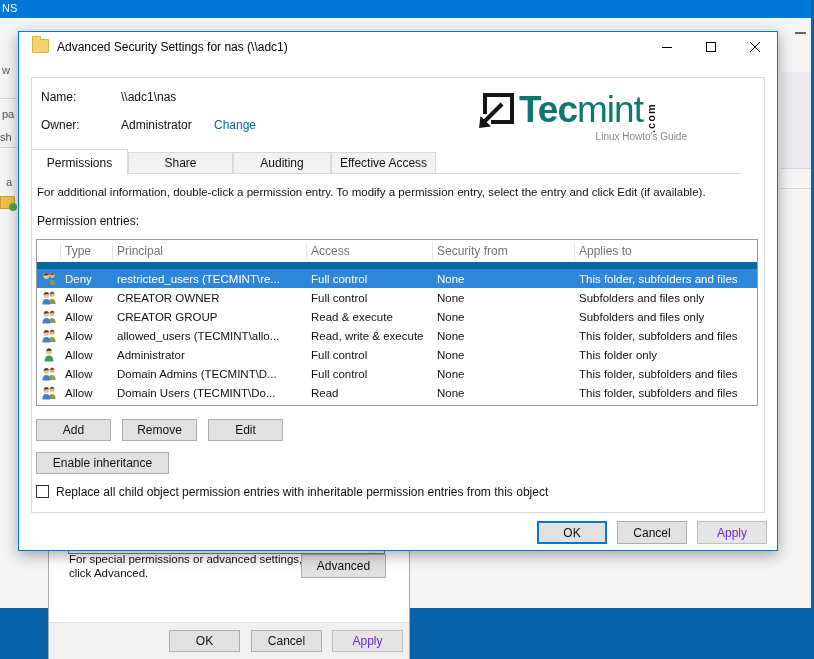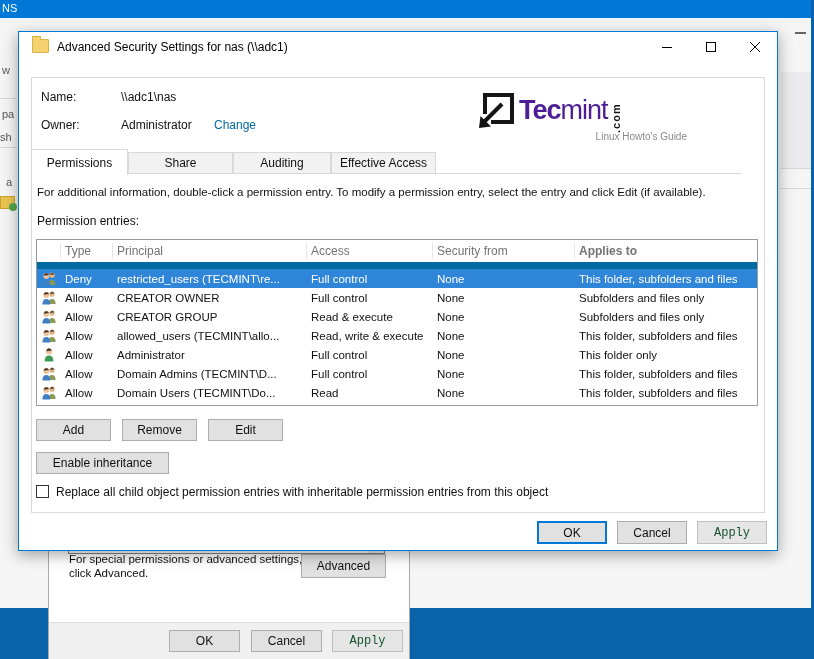--- a/index.html
+++ b/index.html
@@ -18,21 +18,21 @@
   .bg-block{left:781px;top:72px;width:30px;height:96px;background:#ebebed;z-index:0;}
   .mini-dash{left:795px;top:32px;width:11px;height:2px;background:#666;z-index:0;}
   .mini-folder{left:0px;top:196px;width:13px;height:11px;background:#e8c34f;border:1px solid #c9a22e;z-index:0;}
   .mini-folder i{position:absolute;right:-3px;bottom:-3px;width:8px;height:8px;border-radius:50%;background:#57a64a;}
 
   
   .btn{display:flex;align-items:center;justify-content:center;
     background:#e1e1e1;border:1px solid #adadad;font-size:12px;color:#111;
     box-sizing:border-box;cursor:default;}
   .btn.default{border:2px solid #0078d7;}
-  .btn.disabled{color:#14532d;background:#e5e5e5;border-color:#bfbfbf;font-family:Liberation Mono, monospace;}
+  .btn.disabled{color:#6d28d9;background:#e5e5e5;border-color:#bfbfbf;}
 
   
   .bgdlg{left:48px;top:505px;width:362px;height:154px;background:#fff;
     border:1px solid #a8a8a8;border-bottom:none;z-index:1;box-sizing:border-box;font-size:11.5px;padding-left:38px;}
   .bgdlg .listbox{position:absolute;left:19px;top:-20px;width:317px;height:68px;
     background:#fff;border:1px solid #808080;box-sizing:border-box;overflow:hidden;}
   .bgdlg .lrow{position:absolute;left:6px;height:15px;font-size:11.5px;color:#111;}
   .bgdlg .sbar{position:absolute;right:0;top:0;width:15px;height:100%;background:#f0f0f0;border-left:1px solid #d9d9d9;}
   .bgdlg .sthumb{position:absolute;left:1px;top:0;width:13px;height:40px;background:#cdcdcd;}
   .chev{width:6px;height:6px;border-right:1.6px solid #555;border-bottom:1.6px solid #555;
@@ -57,21 +57,21 @@
 
   .panel{position:absolute;left:12px;top:45px;width:734px;height:436px;
     border:1px solid #d9d9d9;background:#fff;box-sizing:border-box;}
 
   .lbl{position:absolute;font-size:12px;color:#111;white-space:nowrap;}
   .link{color:#0369a1;cursor:pointer;}
 
   
   .logo{position:absolute;left:458px;top:60px;width:210px;height:54px;}
   .logo .row{display:flex;align-items:flex-start;}
-  .logo .brand{font-size:27px;line-height:36px;letter-spacing:-1px;color:#4c1d95;white-space:nowrap;}
+  .logo .brand{font-size:37px;line-height:36px;letter-spacing:-1px;color:#0f766e;white-space:nowrap;}
   .logo .b1{font-weight:700;}
   .logo .b2{font-weight:400;}
   .logo .com{writing-mode:vertical-rl;transform:rotate(180deg);font-size:11px;font-weight:700;
     color:#161616;margin-left:2px;margin-top:3px;letter-spacing:1px;height:38px;}
   .logo .tagline{font-size:10px;color:#8a8a8a;text-align:right;width:168px;margin-top:-2px;}
 
   
   .tab{position:absolute;top:120px;height:22px;box-sizing:border-box;
     border:1px solid #d9d9d9;background:#f2f2f2;display:flex;align-items:center;
     justify-content:center;font-size:12px;color:#111;}
@@ -197,21 +197,21 @@
     <div class="lbl" style="left:18px;top:154px;font-size:11.5px;">For additional information, double-click a permission entry. To modify a permission entry, select the entry and click Edit (if available).</div>
     <div class="lbl" style="left:18px;top:182px;">Permission entries:</div>
 
     <div class="tbl">
       <div class="thead">
         <div class="hc"></div>
         <div class="hc">Type</div>
         <div class="hc">Principal</div>
         <div class="hc">Access</div>
         <div class="hc">Security from</div>
-        <div class="hc" style="border-right:none;font-weight:bold;">Applies to</div>
+        <div class="hc" style="border-right:none;">Applies to</div>
       </div>
       <div>
           <div class="trow selected">
         <div class="c ic">
           <svg class="icon-group" width="16" height="15" viewBox="0 0 16 15">
             <circle cx="11" cy="4.2" r="2.6" fill="#e0b488"></circle>
             <path d="M10 2.2 a2.6 2.6 0 0 1 3.4 1.2 l-4.6 0.6 z" fill="#5a4632"></path>
             <path d="M7.4 14 q0-5 3.6-5 q3.6 0 3.6 5 z" fill="#8a9a55"></path>
             <circle cx="5.3" cy="5" r="2.9" fill="#ecc39a"></circle>
             <path d="M3.8 2.6 a2.9 2.9 0 0 1 4.2 1.4 l-5.4 0.8 z" fill="#4a3627"></path>

